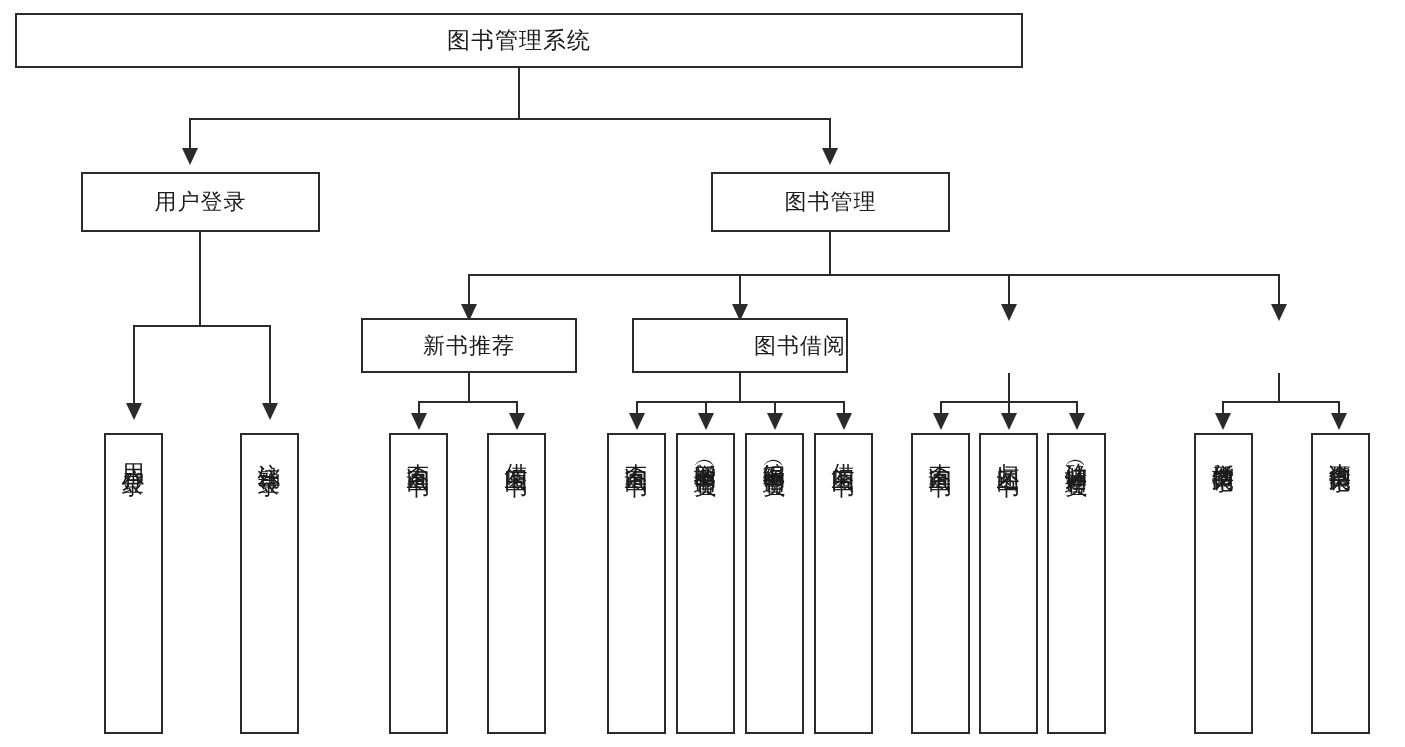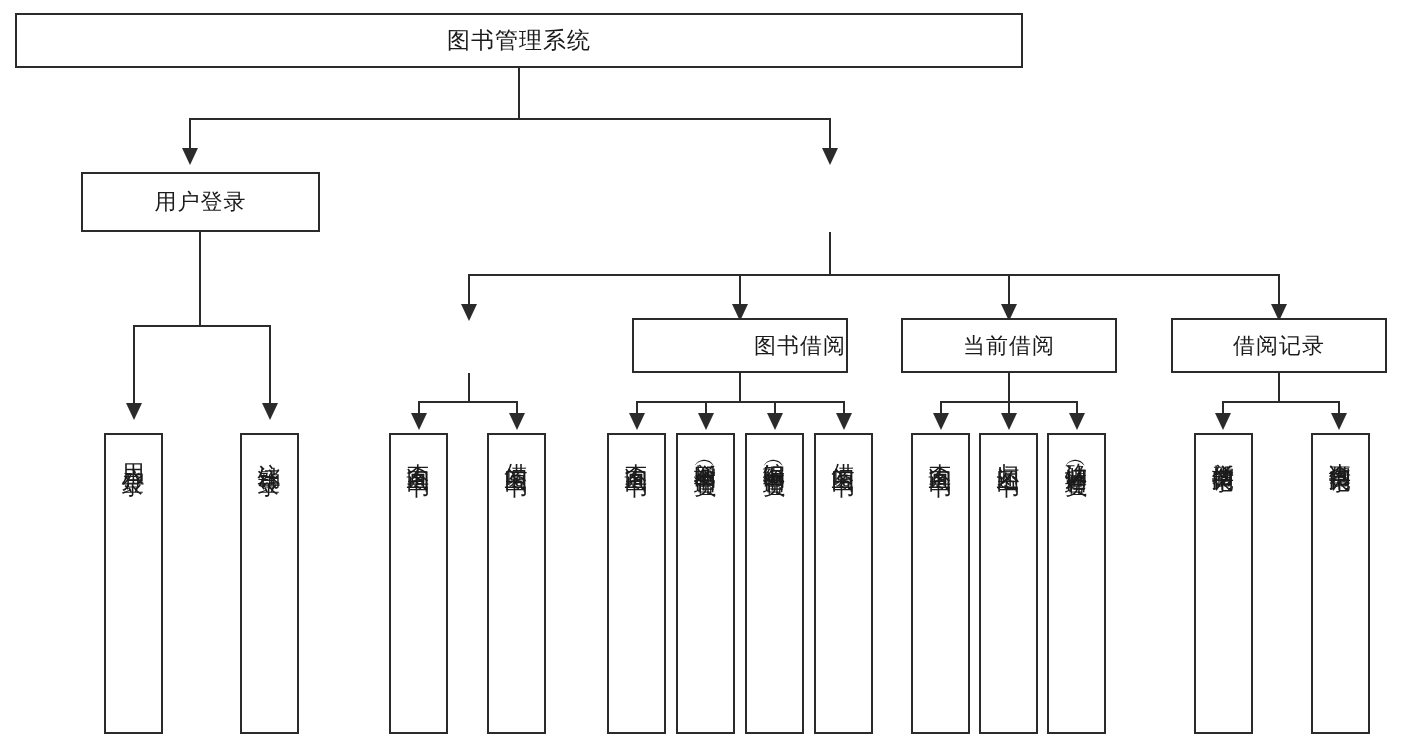--- a/index.html
+++ b/index.html
@@ -91,47 +91,47 @@
 
   <div class="ln v" style="left:189px;top:118px;width:2px;height:32px;"></div>
   <div class="arrow" style="left:182px;top:148px;"></div>
   <div class="ln v" style="left:829px;top:118px;width:2px;height:32px;"></div>
   <div class="arrow" style="left:822px;top:148px;"></div>
 
   <div class="node h" style="left:81px;top:172px;width:239px;height:60px;">
     <span class="lbl">用户登录</span>
   </div>
 
+  <div class="node h" style="left:711px;top:172px;width:239px;height:60px;">
+    <span class="lbl">图书管理</span>
+  </div>
 
   <div class="ln v" style="left:199px;top:232px;width:2px;height:93px;"></div>
   <div class="ln h" style="left:133px;top:325px;width:137px;height:2px;"></div>
   <div class="ln v" style="left:133px;top:325px;width:2px;height:80px;"></div>
   <div class="arrow" style="left:126px;top:403px;"></div>
   <div class="ln v" style="left:269px;top:325px;width:2px;height:80px;"></div>
   <div class="arrow" style="left:262px;top:403px;"></div>
 
   <div class="ln v" style="left:829px;top:232px;width:2px;height:42px;"></div>
   <div class="ln h" style="left:468px;top:274px;width:812px;height:2px;"></div>
   <div class="ln v" style="left:468px;top:274px;width:2px;height:32px;"></div>
   <div class="arrow" style="left:461px;top:304px;"></div>
   <div class="ln v" style="left:739px;top:274px;width:2px;height:32px;"></div>
   <div class="arrow" style="left:732px;top:304px;"></div>
   <div class="ln v" style="left:1008px;top:274px;width:2px;height:32px;"></div>
   <div class="arrow" style="left:1001px;top:304px;"></div>
   <div class="ln v" style="left:1278px;top:274px;width:2px;height:32px;"></div>
   <div class="arrow" style="left:1271px;top:304px;"></div>
 
+  <div class="node h" style="left:361px;top:318px;width:216px;height:55px;">
+    <span class="lbl">新书推荐</span>
+  </div>
   <div class="node h" style="left:632px;top:318px;width:216px;height:55px;justify-content:flex-end;">
     <span class="lbl">图书借阅</span>
-  </div>
-  <div class="node h" style="left:901px;top:318px;width:216px;height:55px;">
-    <span class="lbl">当前借阅</span>
-  </div>
-  <div class="node h" style="left:1171px;top:318px;width:216px;height:55px;">
-    <span class="lbl">借阅记录</span>
   </div>
 
   <div class="ln v" style="left:468px;top:373px;width:2px;height:28px;"></div>
   <div class="ln h" style="left:418px;top:401px;width:100px;height:2px;"></div>
   <div class="ln v" style="left:418px;top:401px;width:2px;height:14px;"></div>
   <div class="arrow" style="left:411px;top:413px;"></div>
   <div class="ln v" style="left:516px;top:401px;width:2px;height:14px;"></div>
   <div class="arrow" style="left:509px;top:413px;"></div>
 
   <div class="ln v" style="left:739px;top:373px;width:2px;height:28px;"></div>

